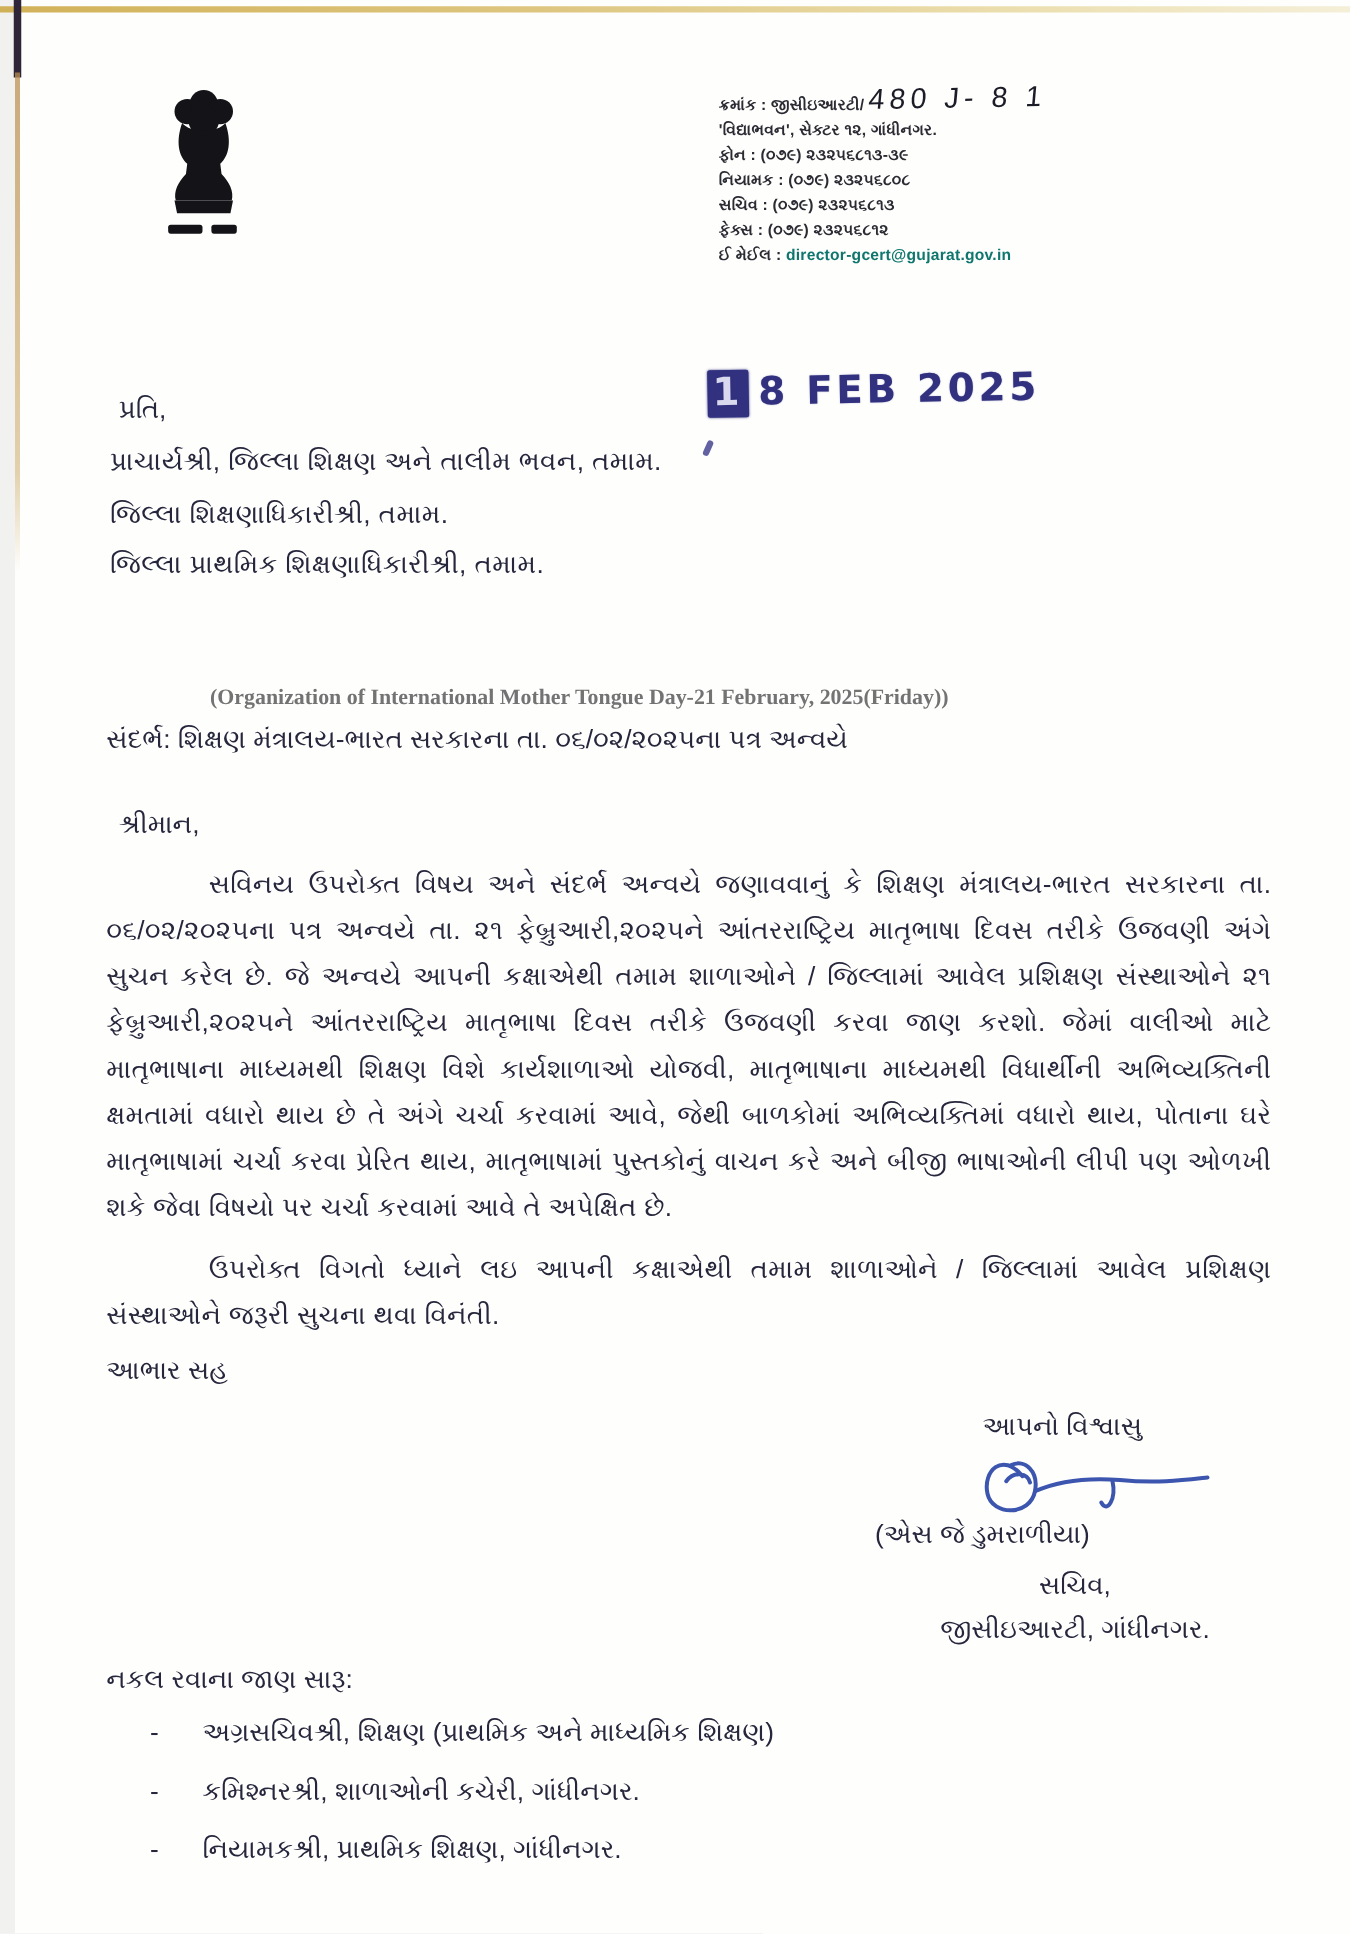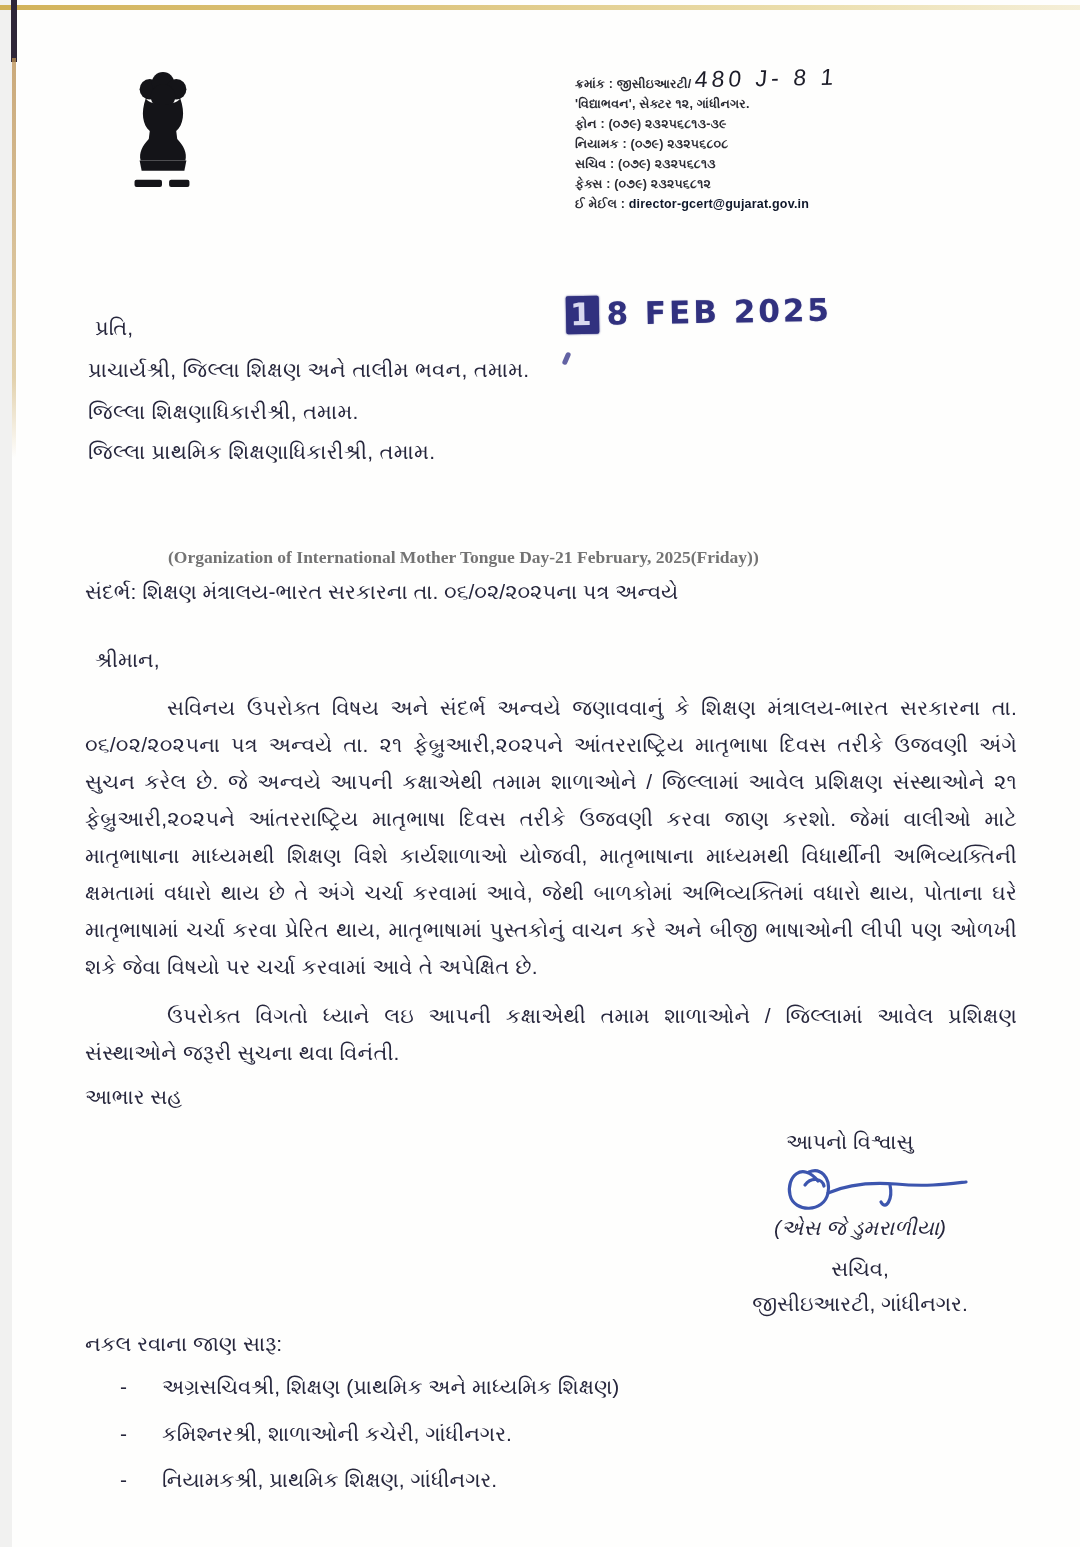--- a/index.html
+++ b/index.html
@@ -19,21 +19,21 @@
 
   
   .emblem{position:absolute;left:126px;top:72px;width:74px;height:120px;}
 
   
   .letterhead{position:absolute;left:575px;top:70px;width:460px;
     font-size:12.5px;font-weight:700;color:#2b2b33;line-height:20px;letter-spacing:.2px;}
   .letterhead .row{white-space:nowrap;filter:blur(.2px);}
   .ref-hand{font-size:23px;font-weight:400;letter-spacing:4px;display:inline-block;
     transform:skewX(-6deg) rotate(-1deg);position:relative;top:-2px;color:#1c1c28;filter:none;}
-  .latin-bold{font-weight:700;color:#0f172a;}
+  .latin-bold{font-weight:700;color:#0f766e;}
   .date-val{display:inline-block;margin-left:88px;font-style:italic;font-weight:400;font-size:14px;}
 
   
   .stamp{position:absolute;left:566px;top:294px;transform:rotate(-1deg);
     color:#31317f;font-weight:700;font-size:31px;letter-spacing:3px;
     font-family:"DejaVu Sans","Liberation Sans",sans-serif;white-space:nowrap;
     text-shadow:0 0 1px rgba(49,49,127,.55);}
   .stamp .boxed{display:inline-block;background:#31317f;color:#d8d8ee;
     padding:0 4px 2px 4px;margin-right:8px;border-radius:2px;box-shadow:0 0 2px #31317f;}
   .stamp-tick{position:absolute;left:564px;top:352px;width:5px;height:13px;background:#3b3b8c;
@@ -56,21 +56,21 @@
   .greeting{position:absolute;left:95px;top:648px;font-size:21px;}
   .para{position:absolute;left:85px;width:932px;font-size:21px;line-height:37px;
     text-align:justify;text-indent:82px;letter-spacing:.2px;}
   .para.p1{top:689px;}
   .para.p2{top:997px;}
   .closing{position:absolute;left:85px;top:1085px;font-size:21px;font-weight:500;}
 
   
   .sign-yours{position:absolute;left:786px;top:1130px;font-size:21px;}
   .signature-svg{position:absolute;left:778px;top:1155px;width:200px;height:66px;}
-  .sign-name{position:absolute;left:700px;top:1216px;width:320px;text-align:center;font-size:21px;font-style:italic;}
+  .sign-name{position:absolute;left:700px;top:1216px;width:320px;font-size:21px;}
   .sign-desig{position:absolute;left:700px;top:1257px;width:320px;text-align:center;font-size:21px;}
   .sign-org{position:absolute;left:680px;top:1292px;width:360px;text-align:center;font-size:21px;}
 
   
   .cc-heading{position:absolute;left:85px;top:1332px;font-size:21px;font-weight:500;}
   .cc-item{position:absolute;left:120px;font-size:21px;}
   .cc-item .dash{display:inline-block;width:42px;}
   .cc-item.c0{top:1375px;}
   .cc-item.c1{top:1422px;}
   .cc-item.c2{top:1468px;}

